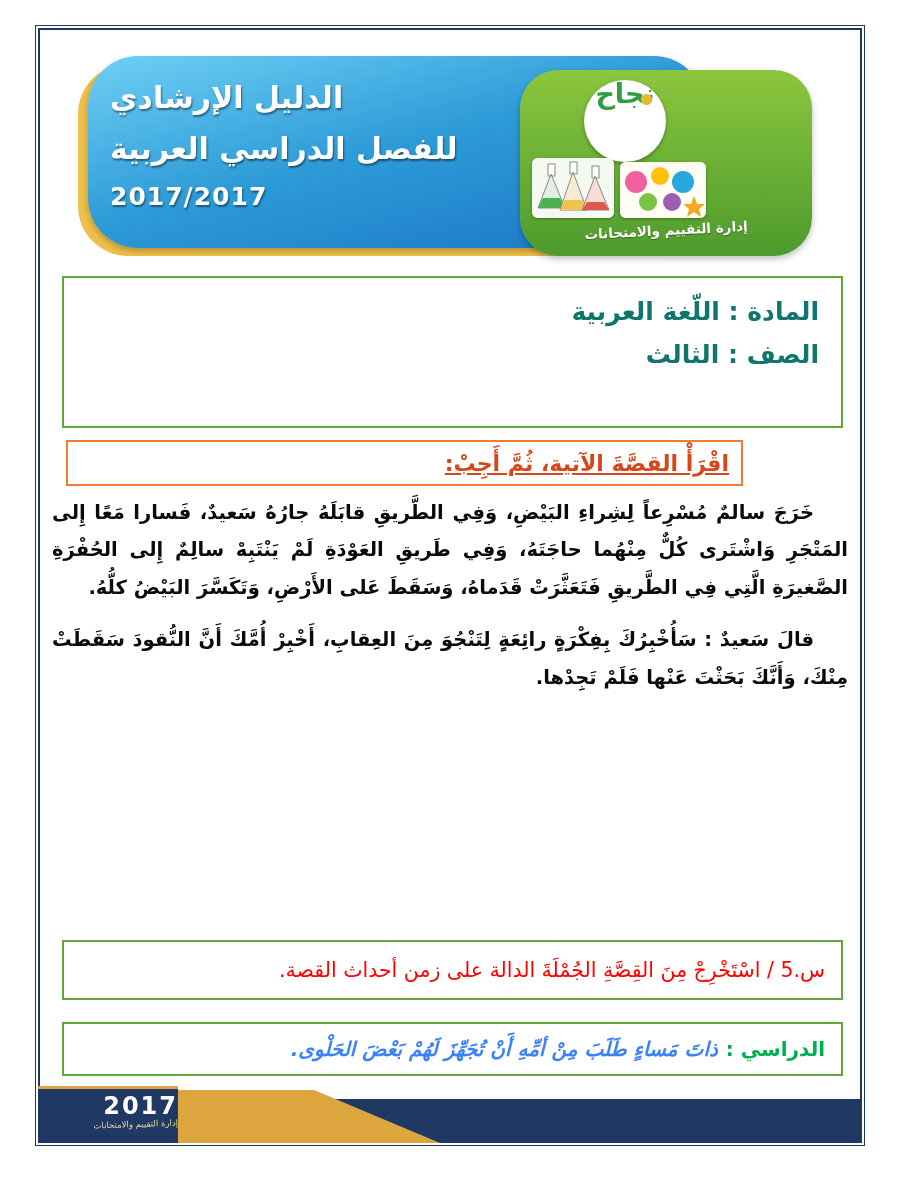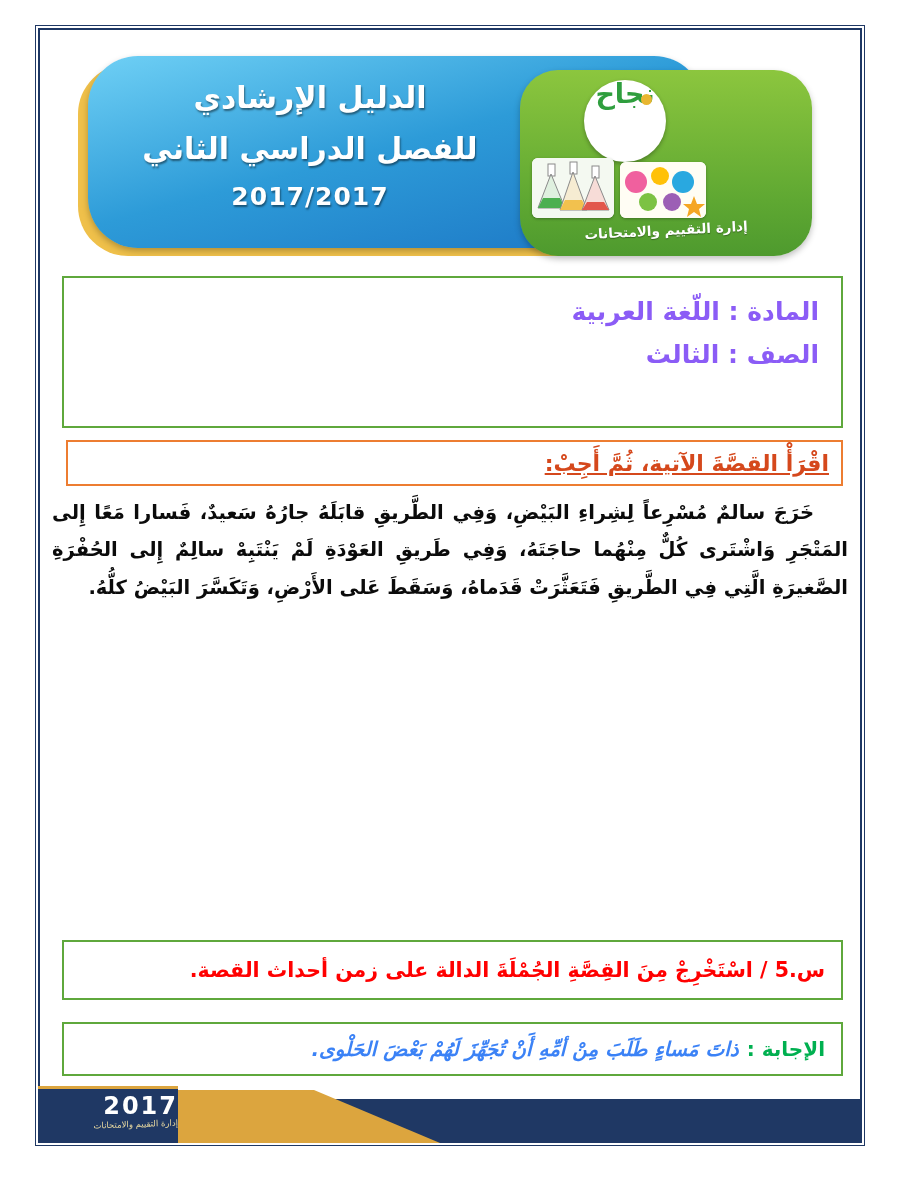--- a/index.html
+++ b/index.html
@@ -17,21 +17,21 @@
   .gold-back{
     position:absolute;left:78px;top:64px;width:616px;height:192px;
     border-radius:50px;background:#EFC04A;
   }
   .blue-banner{
     position:absolute;left:88px;top:56px;width:616px;height:192px;border-radius:50px;
     background:linear-gradient(165deg,#6FD0F5 0%,#2D9BD8 48%,#1B74C4 100%);
     box-shadow:0 3px 6px rgba(0,0,0,.25);
   }
   .banner-text{
-    position:absolute;left:22px;top:24px;width:400px;text-align:center;color:#ffffff;
+    position:absolute;left:22px;top:24px;width:400px;text-align:left;color:#ffffff;
     text-shadow:1px 2px 2px rgba(0,0,0,.45);font-weight:bold;
   }
   .banner-text .t1{font-size:30px;margin-bottom:16px;}
   .banner-text .t2{font-size:30px;margin-bottom:16px;}
   .banner-text .t3{font-size:25px;letter-spacing:1px;}
   .green-badge{
     position:absolute;left:520px;top:70px;width:292px;height:186px;border-radius:38px;
     background:linear-gradient(180deg,#8CC63E 0%,#5FA832 70%,#4E9A2E 100%);
     box-shadow:0 3px 6px rgba(0,0,0,.25);
   }
@@ -51,39 +51,39 @@
   .thumb svg{display:block;width:100%;height:100%;}
   .dept{
     position:absolute;left:6px;right:6px;top:152px;text-align:center;color:#ffffff;
     font-size:13.5px;font-weight:bold;transform:rotate(-3deg);
     text-shadow:0 1px 1px rgba(0,0,0,.35);
   }
   
   .info-box{
     position:absolute;left:62px;top:276px;width:781px;height:152px;box-sizing:border-box;
     border:2px solid #5FA83C;background:#ffffff;direction:rtl;
-    padding:12px 22px 0 10px;color:#8b5cf6;font-weight:bold;font-size:25px;line-height:1.72;
+    padding:12px 22px 0 10px;color:#0f766e;font-weight:bold;font-size:25px;line-height:1.72;
   }
   .prompt-box{
-    position:absolute;left:66px;top:440px;width:777px;height:46px;box-sizing:border-box;
+    position:absolute;left:66px;top:440px;width:677px;height:46px;box-sizing:border-box;
     border:2px solid #ED7D31;background:#ffffff;direction:rtl;display:flex;align-items:center;
     padding:0 12px;
   }
   .prompt-box .prompt-text{
     color:#D5481C;font-weight:bold;font-size:22px;text-decoration:underline;
   }
   .story{
     position:absolute;left:52px;top:494px;width:796px;direction:rtl;text-align:justify;
     color:#0b0b0b;font-weight:bold;font-size:19.5px;line-height:1.92;
   }
   .story p{margin:0 0 15px 0;text-indent:34px;}
   .question-box{
     position:absolute;left:62px;top:940px;width:781px;height:60px;box-sizing:border-box;
     border:2px solid #5FA83C;background:#ffffff;direction:rtl;display:flex;align-items:center;
-    padding:0 16px;color:#FF0000;font-weight:bold;font-size:20.5px;
+    padding:0 16px;color:#FF0000;font-weight:normal;font-size:20.5px;
   }
   .answer-box{
     position:absolute;left:62px;top:1022px;width:781px;height:54px;box-sizing:border-box;
     border:2px solid #5FA83C;background:#ffffff;direction:rtl;display:flex;align-items:center;
     padding:0 16px;font-weight:bold;font-size:20px;gap:8px;
   }
   .answer-box .ans-label{color:#00B050;}
   .answer-box .ans-text{color:#3b82f6;font-style:italic;}
   
   .footer-bar{position:absolute;left:38px;top:1099px;width:824px;height:44px;background:#1F3864;z-index:1;}
@@ -106,21 +106,21 @@
 
 <div class="page">
 
   <div class="frame"></div>
 
   <div class="gold-back"></div>
 
   <div class="blue-banner">
     <div class="banner-text" dir="rtl">
       <div class="t1">الدليل الإرشادي</div>
-      <div class="t2">للفصل الدراسي الثاني</div>
+      <div class="t2">للفصل الدراسي العربية</div>
       <div class="t3" dir="ltr">2017/2017</div>
     </div>
   </div>
 
   <div class="green-badge">
     <div class="logo-circle">
       <span class="logo-word">نجاح</span>
       <span class="logo-dot"></span>
     </div>
     <div class="thumb thumb-flasks">
@@ -155,28 +155,29 @@
     <div>المادة : اللّغة العربية</div>
     <div>الصف : الثالث</div>
   </div>
 
   <div class="prompt-box">
     <span class="prompt-text">اقْرَأْ القصَّةَ الآتية، ثُمَّ أَجِبْ:</span>
   </div>
 
   <div class="story">
     <p>خَرَجَ سالمٌ مُسْرِعاً لِشِراءِ البَيْضِ، وَفِي الطَّريقِ قابَلَهُ جارُهُ سَعيدٌ، فَسارا مَعًا إِلى المَتْجَرِ وَاشْتَرى كُلٌّ مِنْهُما حاجَتَهُ، وَفِي طَريقِ العَوْدَةِ لَمْ يَنْتَبِهْ سالِمٌ إِلى الحُفْرَةِ الصَّغيرَةِ الَّتِي فِي الطَّريقِ فَتَعَثَّرَتْ قَدَماهُ، وَسَقَطَ عَلى الأَرْضِ، وَتَكَسَّرَ البَيْضُ كلُّهُ.</p>
+    <p>قالَ سَعيدٌ : سَأُخْبِرُكَ بِفِكْرَةٍ رائِعَةٍ لِتَنْجُوَ مِنَ العِقابِ، أَخْبِرْ أُمَّكَ أَنَّ النُّقودَ سَقَطَتْ مِنْكَ، وَأَنَّكَ بَحَثْتَ عَنْها فَلَمْ تَجِدْها.</p>
   </div>
 
   <div class="question-box">
     <span>س.5 /  اسْتَخْرِجْ مِنَ القِصَّةِ الجُمْلَةَ الدالة على زمن أحداث القصة.</span>
   </div>
 
   <div class="answer-box">
-    <span class="ans-label">الإجابة :</span>
+    <span class="ans-label">الدراسي :</span>
     <span class="ans-text">ذاتَ مَساءٍ طَلَبَ  مِنْ أمِّهِ أَنْ تُجَهِّزَ لَهُمْ بَعْضَ الحَلْوى.</span>
   </div>
 
   <div class="footer-bar"></div>
   <div class="footer-gold"></div>
   <div class="footer-left">
     <span class="footer-year">2017</span>
     <span class="footer-dept">إدارة التقييم والامتحانات</span>
   </div>
   <div class="footer-site">www.moe.gov.ae</div>

